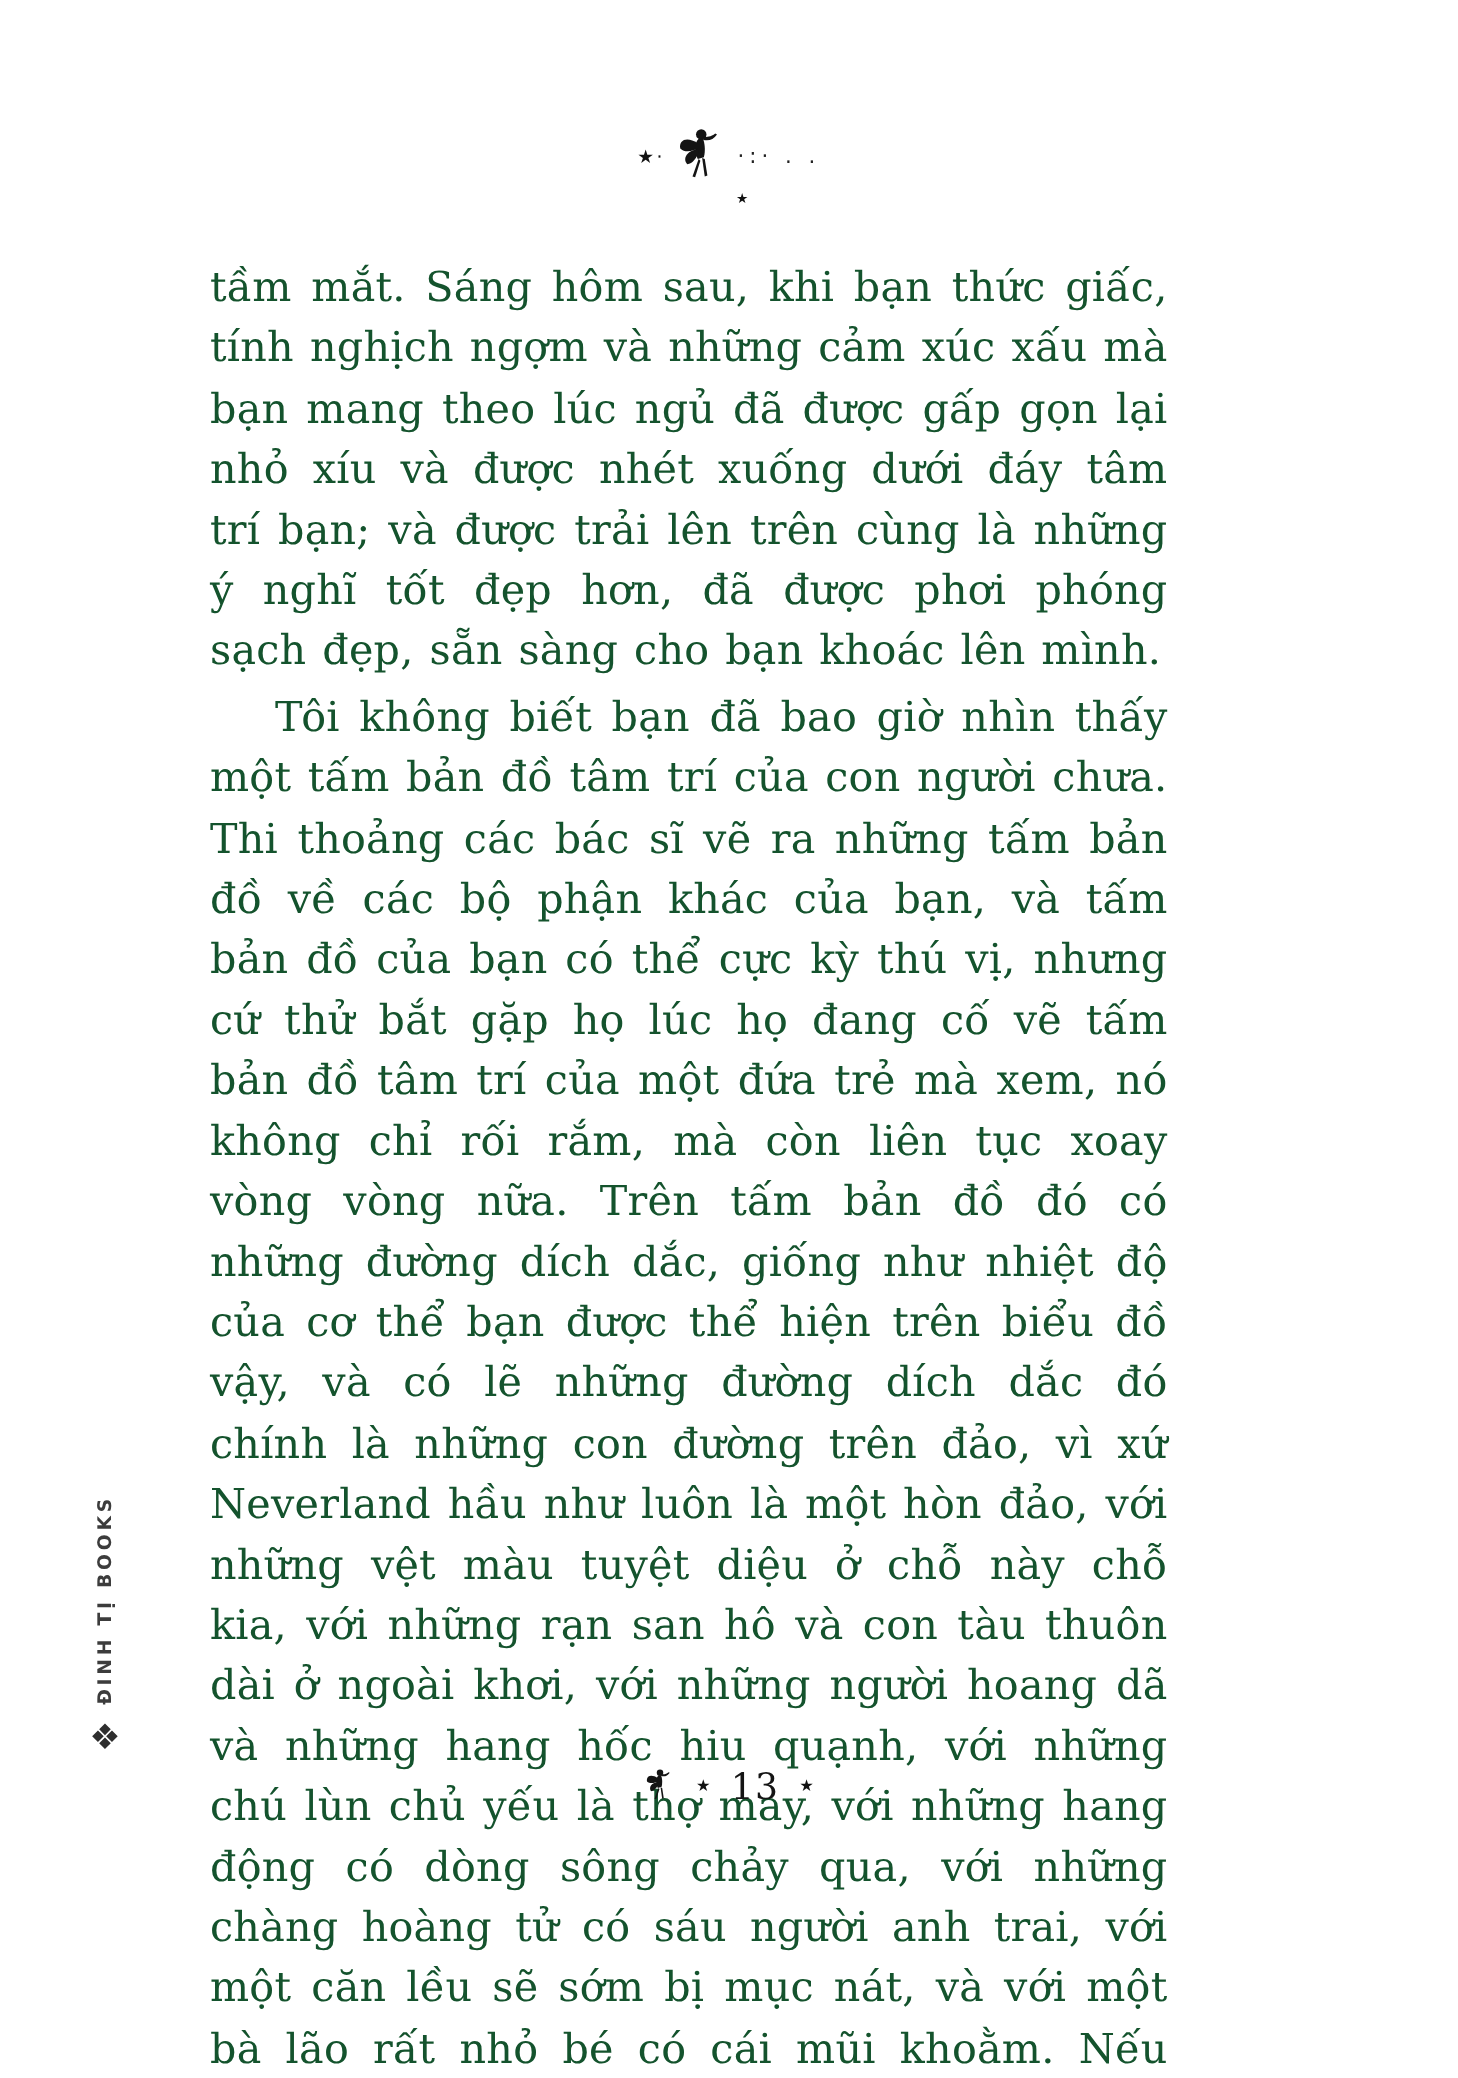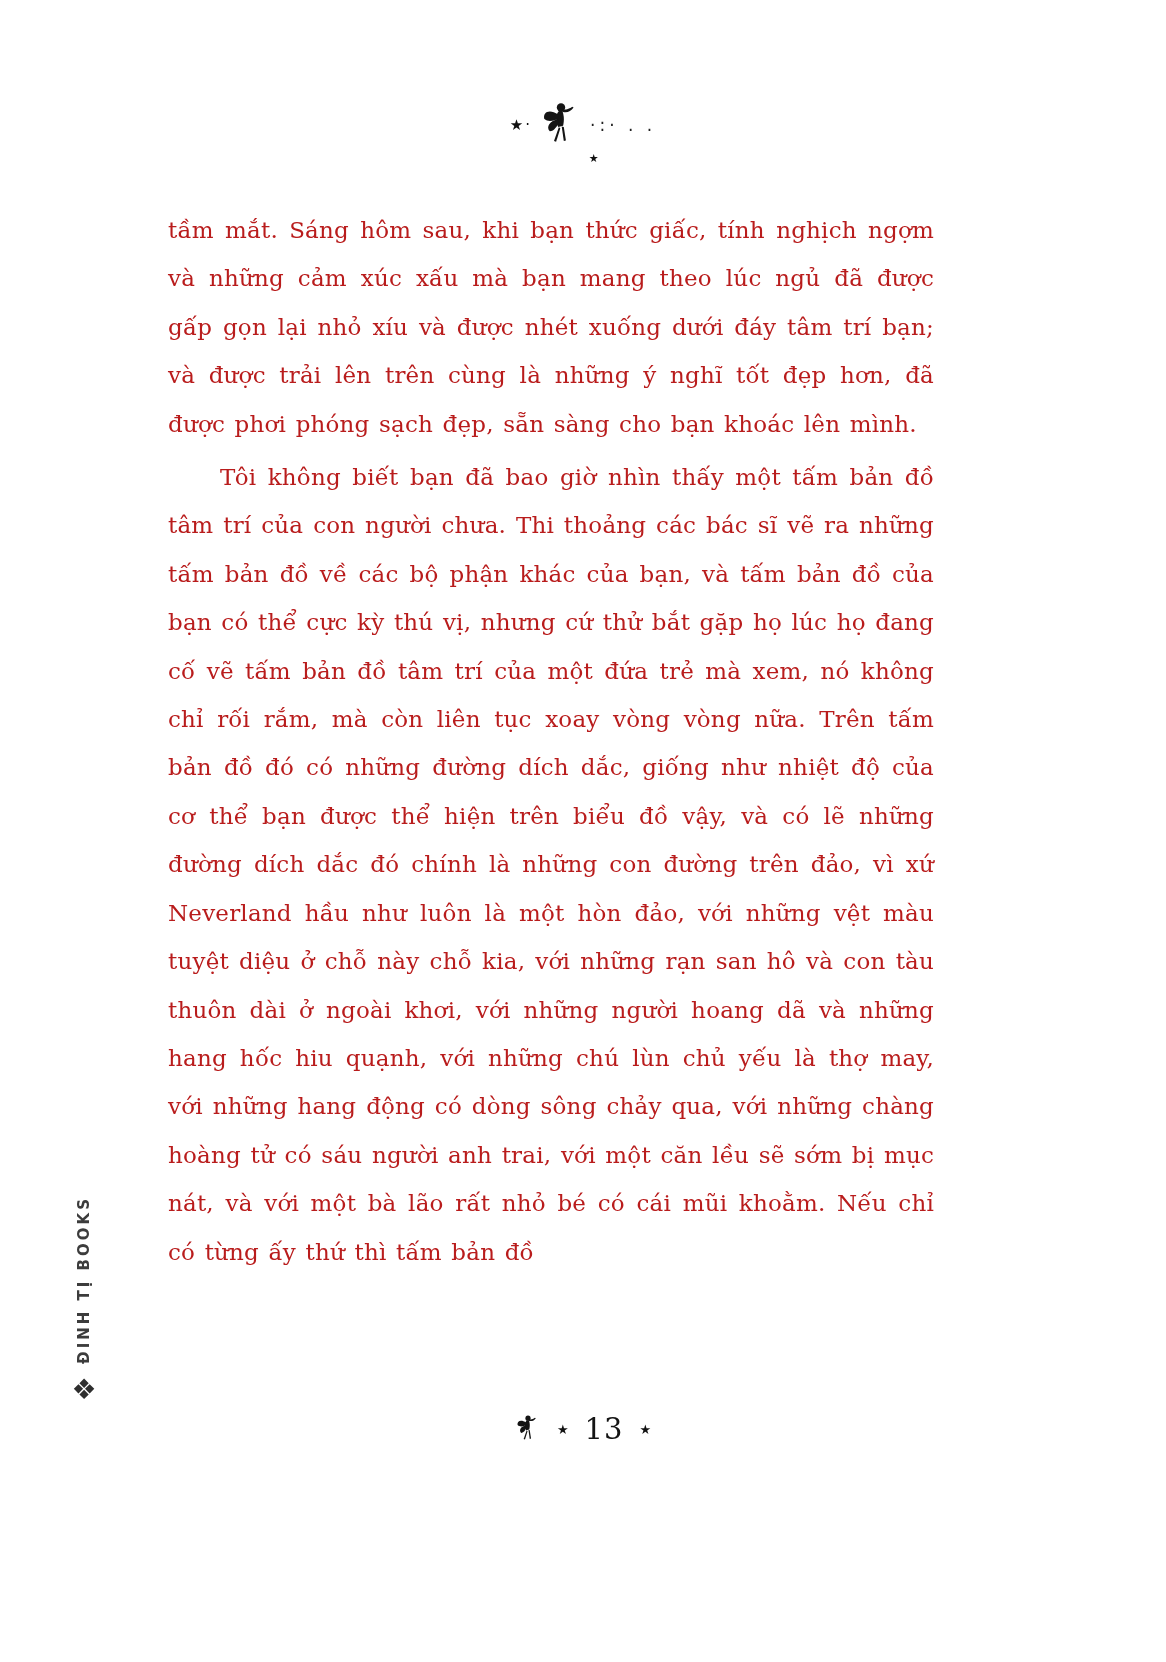--- a/index.html
+++ b/index.html
@@ -53,26 +53,26 @@
   .fairy { display: inline-block; line-height: 0; }
 
   
   .page-body {
     position: absolute;
     top: 206px;
     left: 168px;
     width: 766px;
   }
   .para {
-    font-size: 23px;
+    font-size: 33px;
     line-height: 48.4px;
     text-align: justify;
     letter-spacing: 0.2px;
     word-spacing: 2px;
-    color: #b91c1c;
+    color: #14532d;
   }
   .para.indent { text-indent: 52px; margin-top: 5px; }
 
   
   .spine {
     position: absolute;
     left: 62px;
     top: 1196px;
     width: 44px;
     display: flex;

